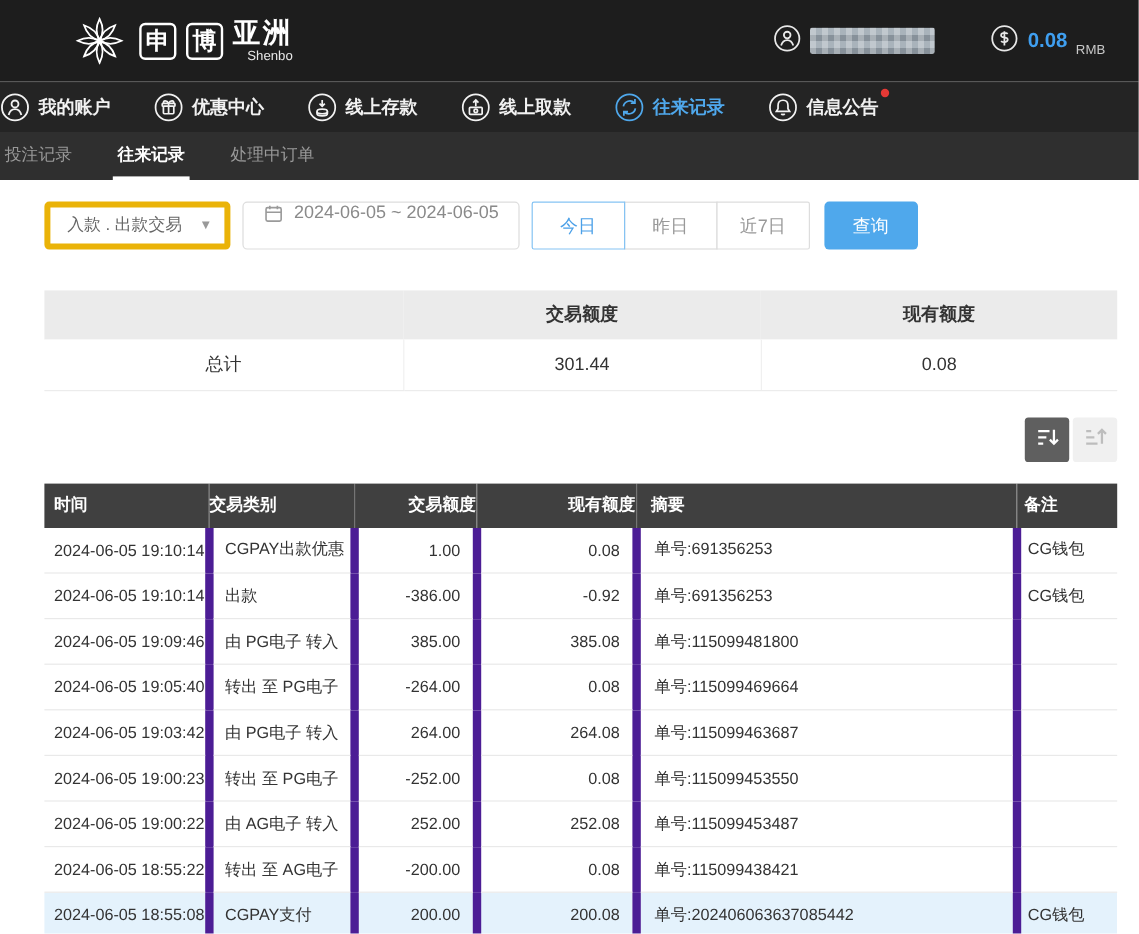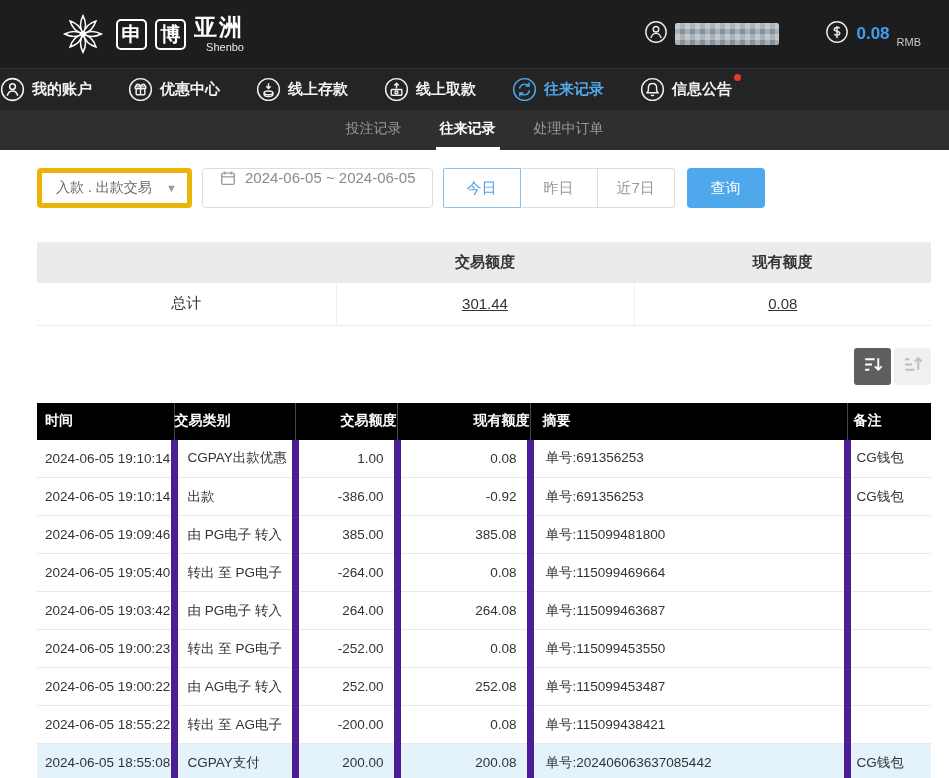--- a/index.html
+++ b/index.html
@@ -32,21 +32,21 @@
     gap:36px; border-top:1px solid rgba(255,255,255,.05); }
   .nav-item { display:flex; align-items:center; gap:7px; color:#f2f2f2;
     font-size:15px; font-weight:bold; cursor:pointer; position:relative; }
   .nav-item svg { display:block; }
   .nav-item.active { color:var(--accent); }
   .badge-dot { position:absolute; right:-9px; top:-3px; width:7px; height:7px;
     border-radius:50%; background:#e53935; }
 
   
   .subnav { height:40px; background:#2f2f2f; display:flex; align-items:stretch;
-    justify-content:center; gap:30px; }
+    justify-content:flex-start; gap:30px; }
   .subtab { display:flex; align-items:center; color:#9a9a9a; font-size:14px;
     cursor:pointer; border-bottom:3px solid transparent; padding:0 4px; }
   .subtab.active { color:#fff; border-bottom-color:#fff; font-weight:bold; }
 
   
   .filters { display:flex; align-items:center; padding:18px 0 0 37px; }
   .select { width:155px; height:40px; border:5px solid #eab308; border-radius:4px;
     display:flex; align-items:center; justify-content:space-between;
     padding:0 10px 0 14px; color:#666; font-size:14px; cursor:pointer; }
   .caret { color:#999; font-size:11px; }
@@ -63,33 +63,33 @@
   .search-btn { width:78px; height:40px; margin-left:12px; border:none; border-radius:4px;
     background:var(--accent); color:#fff; font-size:15px; cursor:pointer;
     font-family:inherit; }
 
   
   .summary { width:894px; margin:34px 0 0 37px; border-collapse:collapse; }
   .summary th { height:41px; background:#ebebeb; color:#333; font-size:15px;
     font-weight:bold; text-align:center; }
   .summary td { height:42px; background:#fff; color:#333; font-size:15px;
     text-align:center; border-bottom:1px solid #ececec; }
-  .summary td + td { border-left:1px solid #f0f0f0;text-decoration:underline; }
+  .summary td + td { border-left:1px solid #f0f0f0; }
 
   
   .sortbar { width:894px; margin:22px 0 18px 37px; display:flex;
     justify-content:flex-end; gap:3px; }
   .sort-btn { width:37px; height:37px; border:none; border-radius:3px;
     display:flex; align-items:center; justify-content:center; cursor:pointer; }
   .sort-btn.dark { background:#5f5f5f; }
   .sort-btn.light { background:#f0f0f0; }
 
   
   .records { width:894px; margin-left:37px; border-collapse:collapse; table-layout:fixed; }
-  .records th { height:37px; background:#000000; color:#fff; font-size:14px;
+  .records th { height:37px; background:#404040; color:#fff; font-size:14px;
     font-weight:bold; text-align:center; border-right:1px solid rgba(255,255,255,.28); }
   .records th:last-child { border-right:none; }
   .records td { height:38px; color:#333; font-size:13.5px; background:#fff;
     border-bottom:1px solid #e9e9e9; border-right:7px solid #4c1d95;
     padding:0 10px; overflow:hidden; white-space:nowrap; }
   .records td:last-child { border-right:none; }
   .records .c-time { width:137px; text-align:left; padding-left:8px; }
   .records .c-type { width:121px; text-align:left; }
   .records .c-amt  { width:102px; text-align:right; }
   .records .c-bal  { width:133px; text-align:right; }

